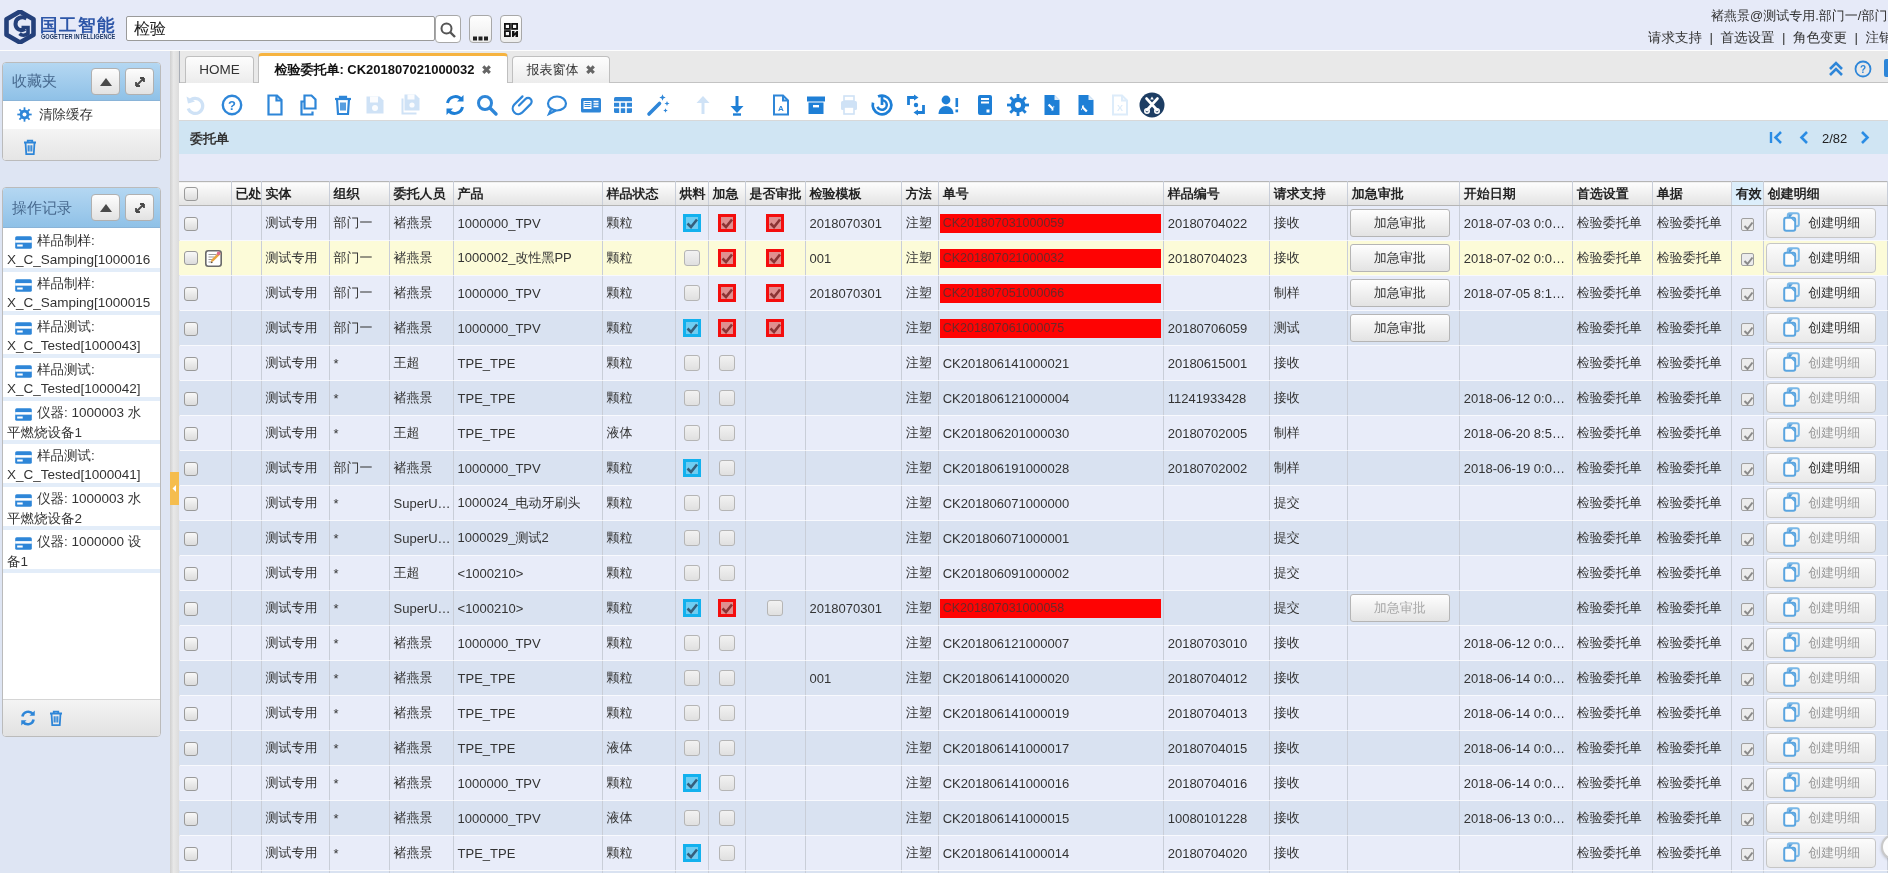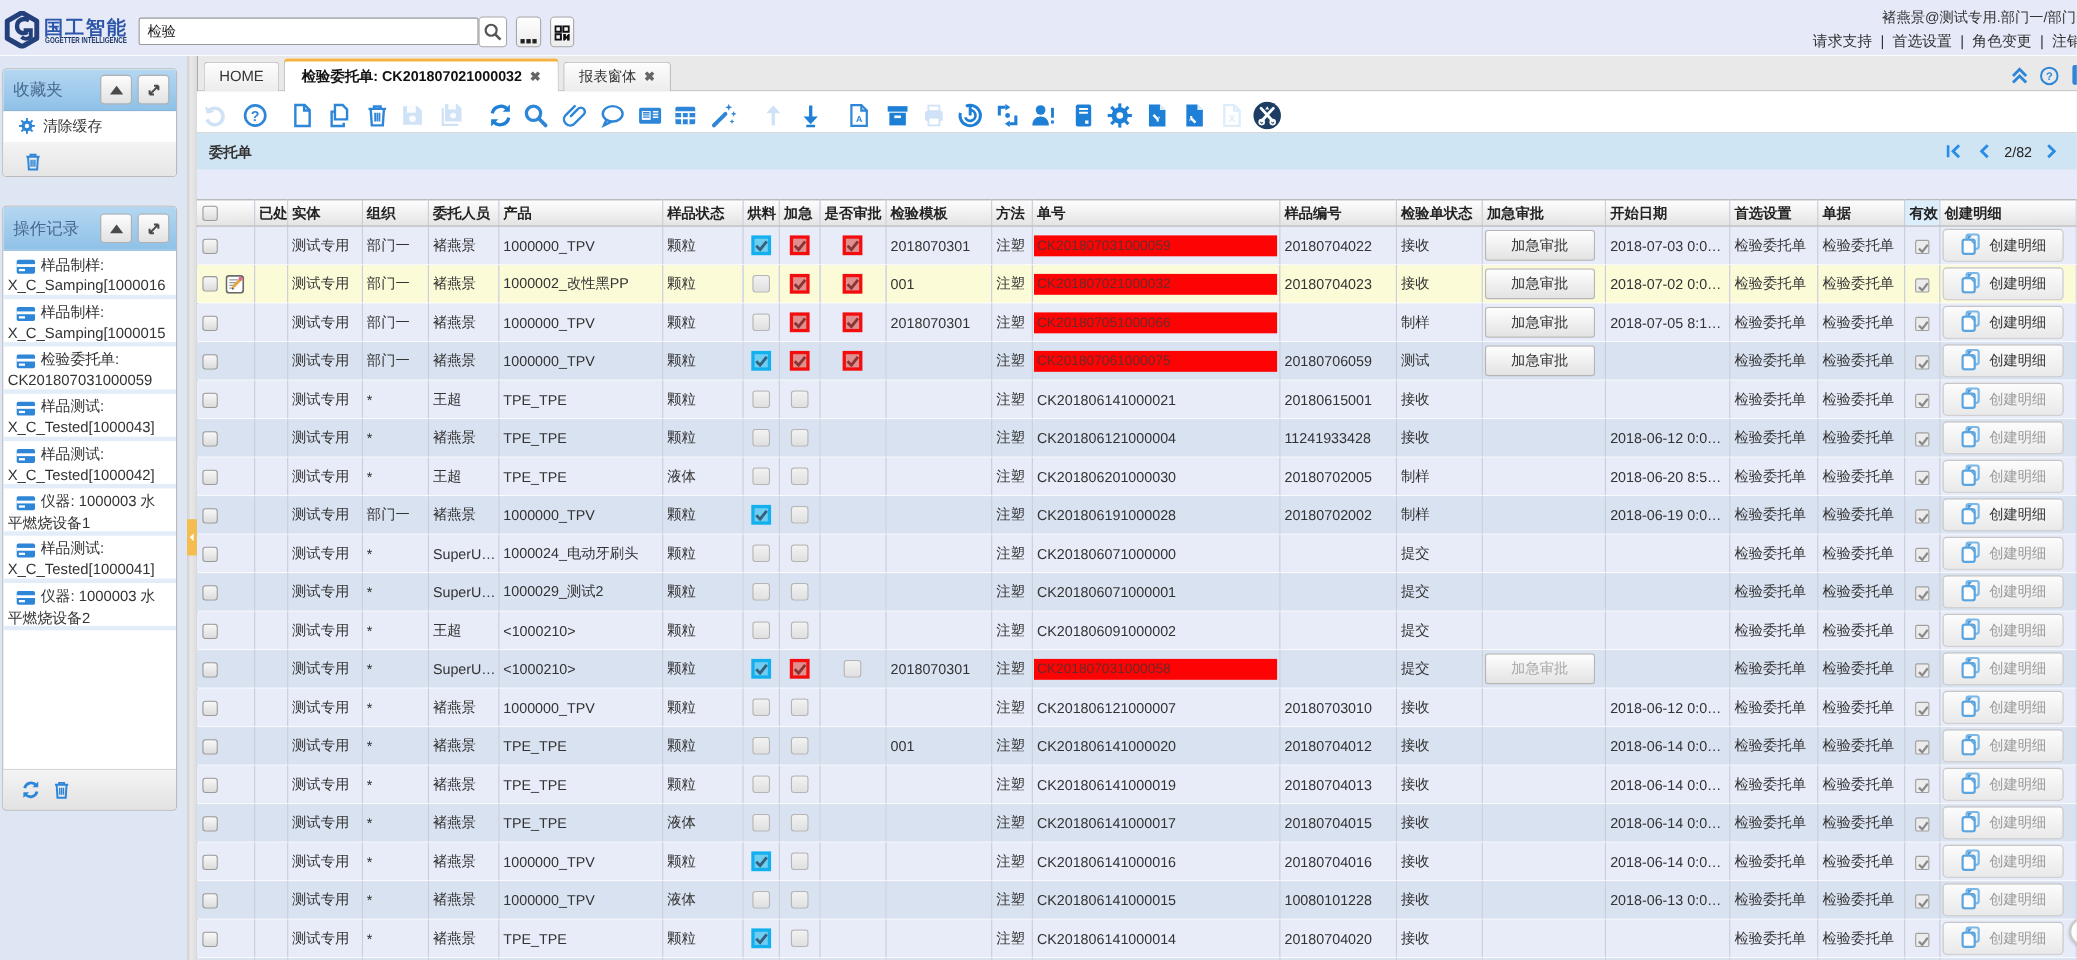--- a/index.html
+++ b/index.html
@@ -1,20 +1,20 @@
 <!DOCTYPE html>
 <html><head><meta charset="utf-8"><style>
 
 *{margin:0;padding:0;box-sizing:border-box}
 html,body{width:1888px;height:873px;overflow:hidden;font-family:"Liberation Sans",sans-serif;}
 #app{position:absolute;inset:0;width:1888px;height:873px;background:#e7eaf8;overflow:hidden}
 .ab{position:absolute}
 
 #hdr{left:0;top:0;width:1888px;height:51px;background:#e6eaf8;border-bottom:1px solid #fdfdfd}
-#sch{left:126px;top:16px;width:309px;height:25px;background:#fff;border:1px solid #9a9a9a;border-radius:2px;font-size:13px;color:#222;line-height:23px;padding-left:7px}
+#sch{left:126px;top:16px;width:309px;height:25px;background:#fff;border:1px solid #9a9a9a;border-radius:2px;font-size:16px;color:#222;line-height:23px;padding-left:7px}
 .hbtn{top:15px;height:28px;background:linear-gradient(#fefefe,#ededed);border:1px solid #a8a8a8;border-radius:4px}
 
 #side{left:0;top:51px;width:170px;height:822px;background:#dee5f3}
 #split{left:170px;top:51px;width:9px;height:822px;background:linear-gradient(90deg,#cfcfcf,#e8e8e8 40%,#dcdcdc)}
 #shandle{left:170px;top:472px;width:9px;height:33px;background:#f5bd4e}
 .panel{left:2px;width:159px;background:#fff;border:1px solid #bbb;border-radius:4px;overflow:hidden}
 .phead{height:38px;background:linear-gradient(#b4d7f2,#8fc1e7);border-bottom:1px solid #8ab4d8;position:relative}
 .ptitle{position:absolute;left:9px;top:9px;font-size:15px;color:#47698e}
 .pbtn{position:absolute;top:5px;width:29px;height:27px;background:linear-gradient(#fdfdfd,#e2e2e2);border:1px solid #b0b0b0;border-radius:4px;text-align:center}
 .item{position:relative;border-bottom:4px solid #e3edf9;height:43px;overflow:hidden;font-size:13.5px;color:#333}
@@ -151,29 +151,20 @@
             </svg></span>
           <span class="il1">样品制样:</span>
           <span class="il2">X_C_Samping[1000015</span>
         </div>
 <div class="item">
           <span class="iic"><svg width="24" height="24" viewBox="0 0 24 24" style="width:19px;height:19px">
               <rect x="1.5" y="4" width="21" height="16" rx="2" fill="#2e86d8"></rect>
               <rect x="1.5" y="9" width="21" height="3.2" fill="#fff"></rect>
               <rect x="4" y="14.5" width="7" height="2.6" fill="#fff"></rect>
             </svg></span>
-          <span class="il1">检验委托单:</span>
-          <span class="il2">CK201807031000059</span>
-        </div>
-<div class="item">
-          <span class="iic"><svg width="24" height="24" viewBox="0 0 24 24" style="width:19px;height:19px">
-              <rect x="1.5" y="4" width="21" height="16" rx="2" fill="#2e86d8"></rect>
-              <rect x="1.5" y="9" width="21" height="3.2" fill="#fff"></rect>
-              <rect x="4" y="14.5" width="7" height="2.6" fill="#fff"></rect>
-            </svg></span>
           <span class="il1">样品测试:</span>
           <span class="il2">X_C_Tested[1000043]</span>
         </div>
 <div class="item">
           <span class="iic"><svg width="24" height="24" viewBox="0 0 24 24" style="width:19px;height:19px">
               <rect x="1.5" y="4" width="21" height="16" rx="2" fill="#2e86d8"></rect>
               <rect x="1.5" y="9" width="21" height="3.2" fill="#fff"></rect>
               <rect x="4" y="14.5" width="7" height="2.6" fill="#fff"></rect>
             </svg></span>
           <span class="il1">样品测试:</span>
@@ -198,20 +189,29 @@
           <span class="il2">X_C_Tested[1000041]</span>
         </div>
 <div class="item">
           <span class="iic"><svg width="24" height="24" viewBox="0 0 24 24" style="width:19px;height:19px">
               <rect x="1.5" y="4" width="21" height="16" rx="2" fill="#2e86d8"></rect>
               <rect x="1.5" y="9" width="21" height="3.2" fill="#fff"></rect>
               <rect x="4" y="14.5" width="7" height="2.6" fill="#fff"></rect>
             </svg></span>
           <span class="il1">仪器: 1000003 水</span>
           <span class="il2">平燃烧设备2</span>
+        </div>
+<div class="item">
+          <span class="iic"><svg width="24" height="24" viewBox="0 0 24 24" style="width:19px;height:19px">
+              <rect x="1.5" y="4" width="21" height="16" rx="2" fill="#2e86d8"></rect>
+              <rect x="1.5" y="9" width="21" height="3.2" fill="#fff"></rect>
+              <rect x="4" y="14.5" width="7" height="2.6" fill="#fff"></rect>
+            </svg></span>
+          <span class="il1">仪器: 1000000 设</span>
+          <span class="il2">备1</span>
         </div>
 </div>
 <div style="position:absolute;left:0;top:511px;width:100%;height:37px;background:linear-gradient(#f4f4f4,#e2e2e2);border-top:1px solid #d5d5d5">
         <span style="position:absolute;left:16px;top:9px"><svg width="24" height="24" viewBox="0 0 24 24" style="width:18px;height:18px">
             <path d="M4.5 10a8 8 0 0 1 14-3.5" fill="none" stroke="#2e86d8" stroke-width="3.4"></path>
             <path d="M21 2v7h-7z" fill="#2e86d8"></path>
             <path d="M19.5 14a8 8 0 0 1-14 3.5" fill="none" stroke="#2e86d8" stroke-width="3.4"></path>
             <path d="M3 22v-7h7z" fill="#2e86d8"></path>
           </svg></span>
         <span style="position:absolute;left:44px;top:9px"><svg width="24" height="24" viewBox="0 0 24 24" style="width:18px;height:18px">
@@ -487,21 +487,21 @@
 <th style="">委托人员</th>
 <th style="">产品</th>
 <th style="">样品状态</th>
 <th style="">烘料</th>
 <th style="">加急</th>
 <th style="">是否审批</th>
 <th style="">检验模板</th>
 <th style="">方法</th>
 <th style="">单号</th>
 <th style="">样品编号</th>
-<th style="">检验单状态</th>
+<th style="">请求支持</th>
 <th style="">加急审批</th>
 <th style="">开始日期</th>
 <th style="">首选设置</th>
 <th style="">单据</th>
 <th style="background:#dceefb;">有效</th>
 <th style="">创建明细</th>
 </tr>
 <tr class="lt rw">
 <td style="padding-left:5px"><span class="rcb"></span></td>
 <td></td>

